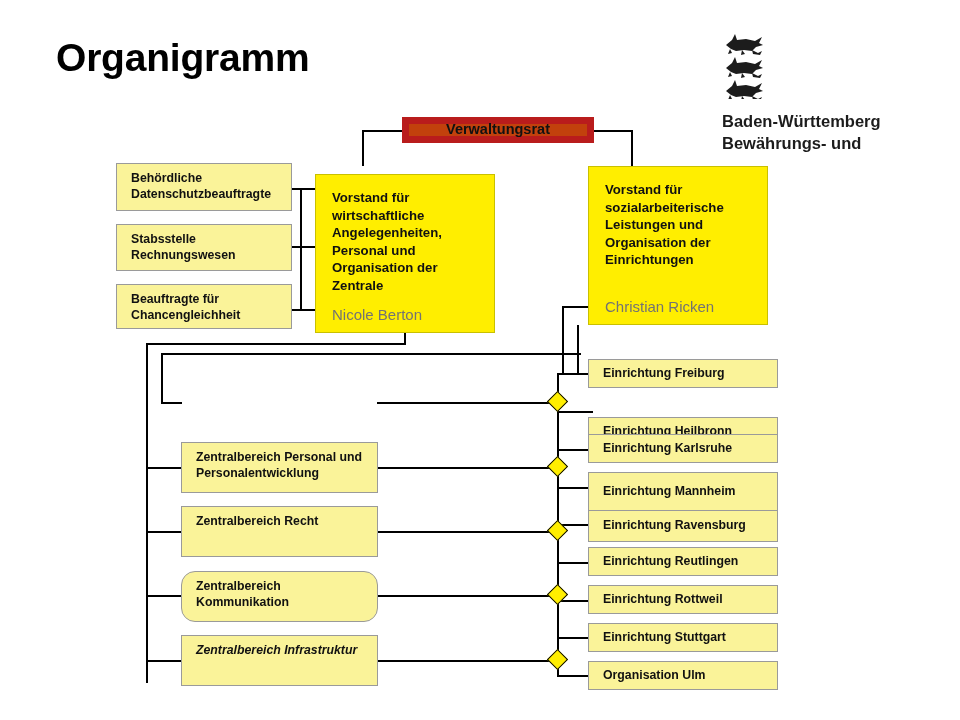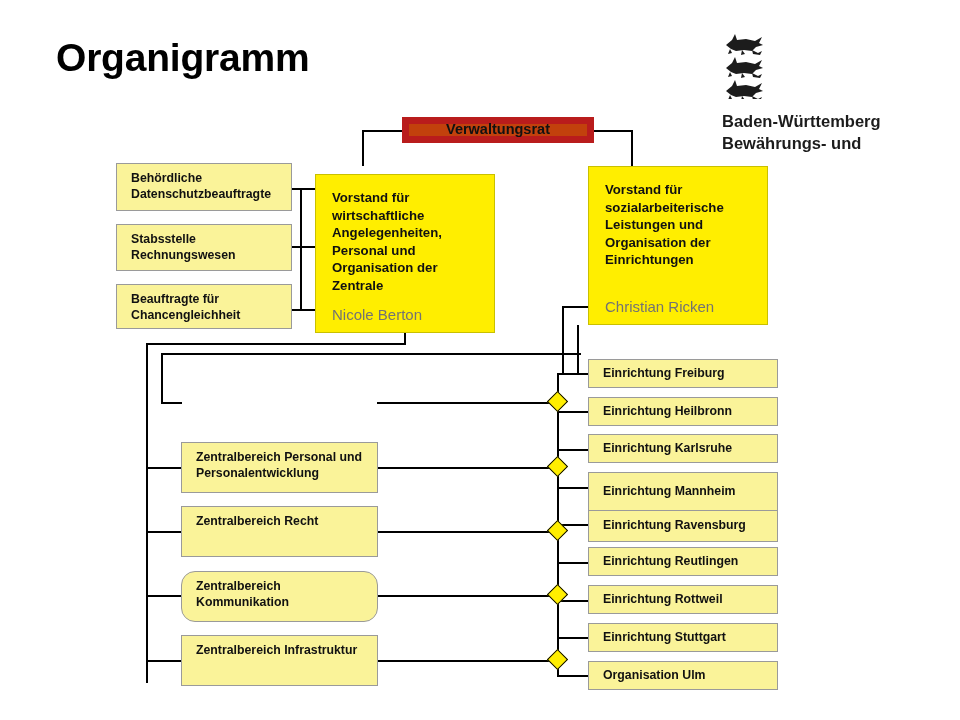--- a/index.html
+++ b/index.html
@@ -223,21 +223,21 @@
 
   <div class="node pale" style="left:181px; top:442px; width:197px; height:51px;">
     <span>Zentralbereich Personal und Personalentwicklung</span>
   </div>
   <div class="node pale" style="left:181px; top:506px; width:197px; height:51px;">
     <span>Zentralbereich Recht</span>
   </div>
   <div class="node pale" style="left:181px; top:571px; width:197px; height:51px;border-radius:14px;">
     <span>Zentralbereich Kommunikation</span>
   </div>
-  <div class="node pale" style="left:181px; top:635px; width:197px; height:51px;">
+  <div class="node pale" style="left:181px; top:635px; width:197px; height:51px;font-style:italic;">
     <span>Zentralbereich Infrastruktur</span>
   </div>
 
   <div class="ln v" style="left:577px; top:325px; height:49px;"></div>
   <div class="ln v" style="left:562px; top:306px; height:68px;"></div>
   <div class="ln h" style="left:562px; top:306px; width:28px;"></div>
   <div class="ln h" style="left:557px; top:373px; width:36px;"></div>
   <div class="ln v" style="left:557px; top:373px; height:302px;"></div>
 
   <div class="ln h" style="left:557px; top:373px; width:36px;"></div>
@@ -252,21 +252,21 @@
 
   <div class="diamond" style="left:550px; top:394px;"></div>
   <div class="diamond" style="left:550px; top:459px;"></div>
   <div class="diamond" style="left:550px; top:523px;"></div>
   <div class="diamond" style="left:550px; top:587px;"></div>
   <div class="diamond" style="left:550px; top:652px;"></div>
 
   <div class="node pale single" style="left:588px; top:359px; width:190px; height:29px;">
     <span>Einrichtung Freiburg</span>
   </div>
-  <div class="node pale single" style="left:588px; top:397px; width:190px; height:29px;">
+  <div class="node pale single" style="left:588px; top:417px; width:190px; height:29px;">
     <span>Einrichtung Heilbronn</span>
   </div>
   <div class="node pale single" style="left:588px; top:434px; width:190px; height:29px;">
     <span>Einrichtung Karlsruhe</span>
   </div>
   <div class="node pale single" style="left:588px; top:472px; width:190px; height:40px;">
     <span>Einrichtung Mannheim</span>
   </div>
   <div class="node pale single" style="left:588px; top:510px; width:190px; height:32px;">
     <span>Einrichtung Ravensburg</span>

